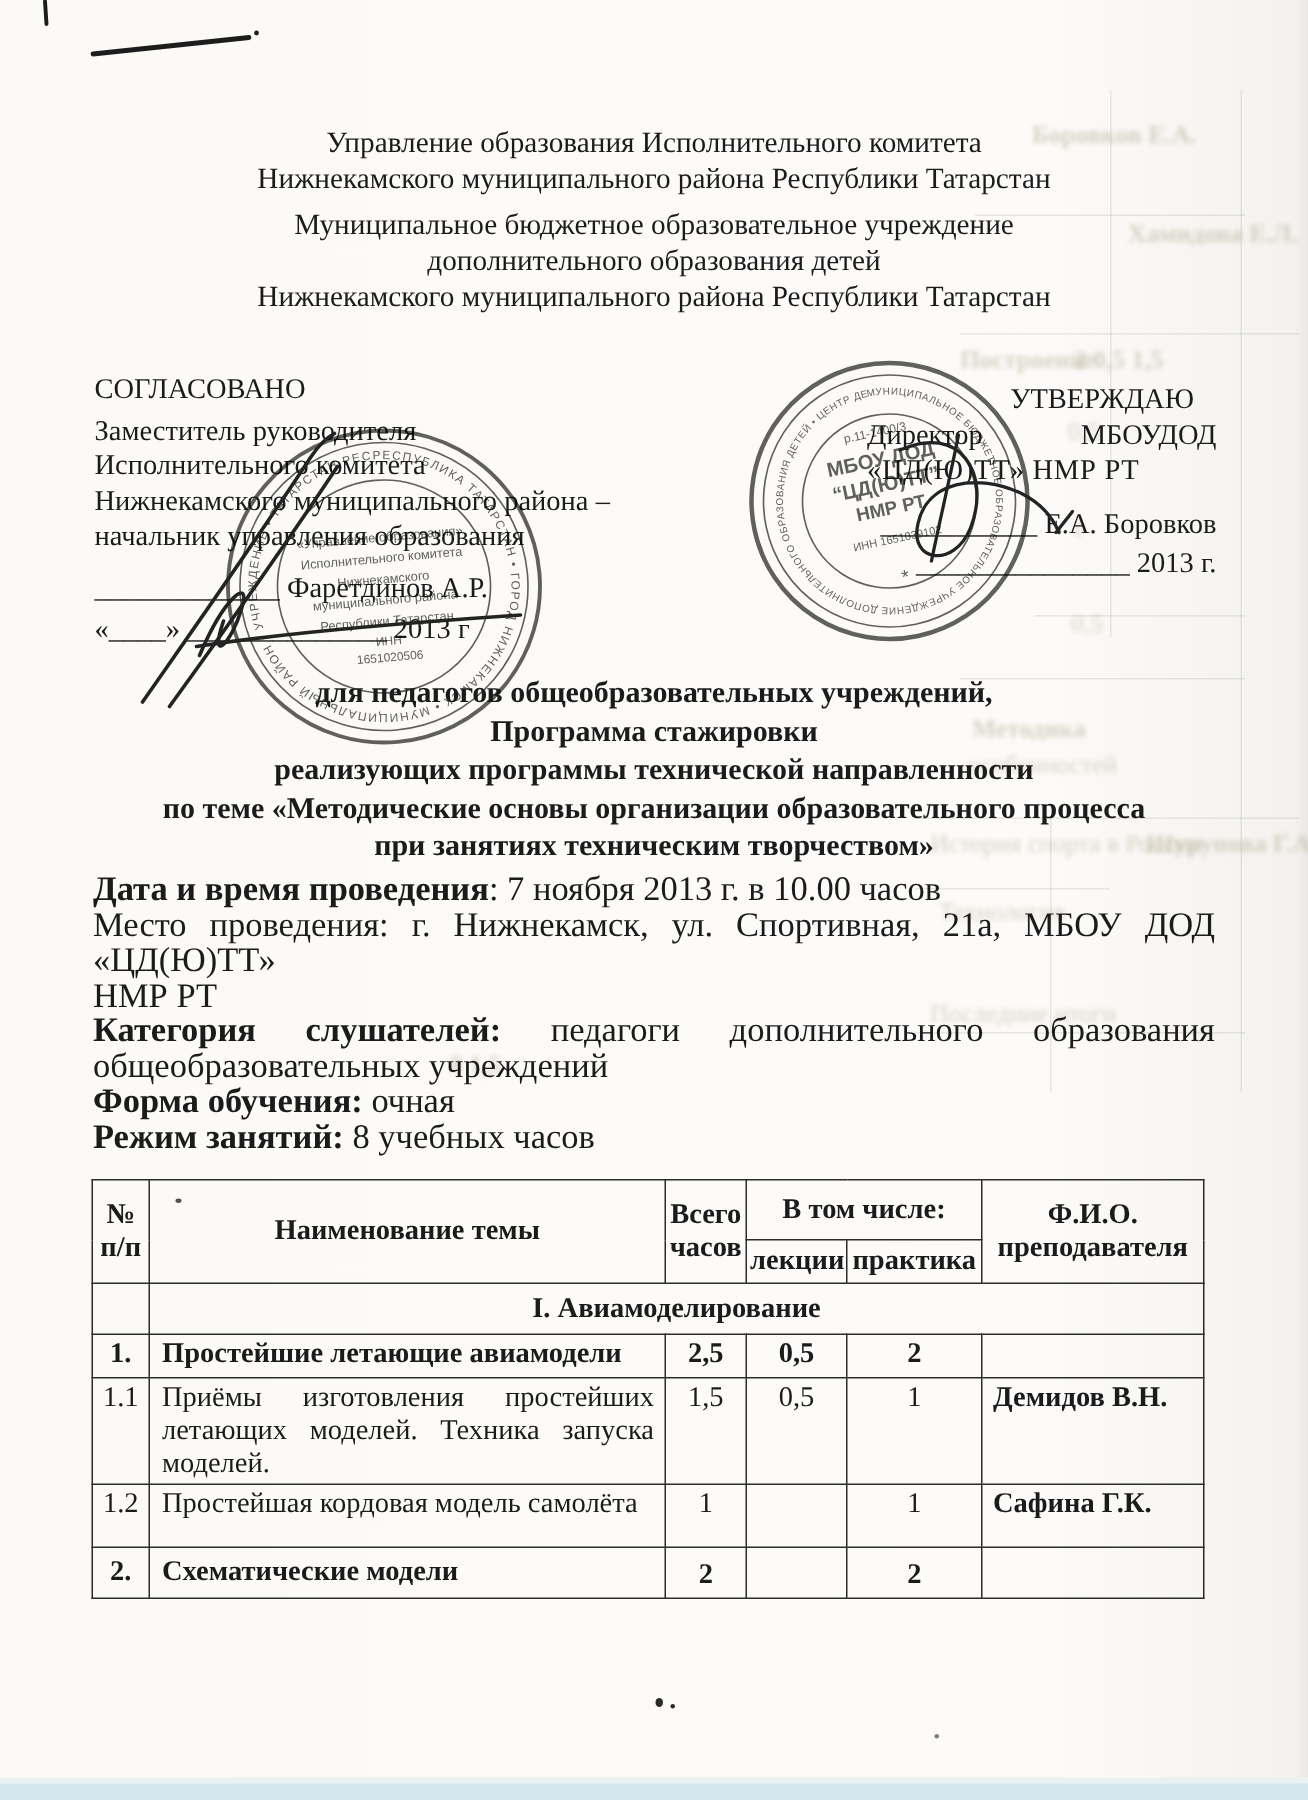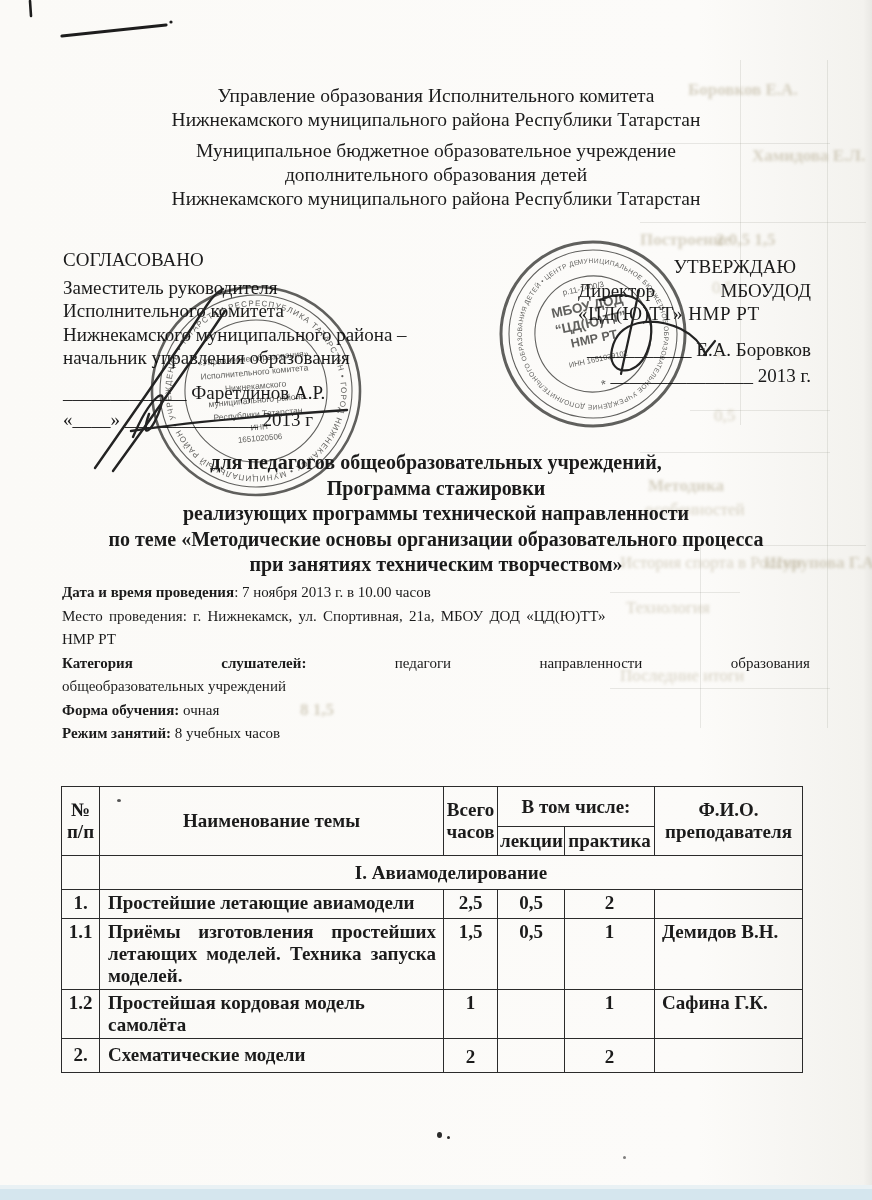--- a/index.html
+++ b/index.html
@@ -29,28 +29,28 @@
   .approved .l2{display:flex;justify-content:space-between;}
   .approved .l3{letter-spacing:.5px;}
   .approved .sig{text-align:right;margin-top:12px;}
   .approved .date{text-align:right;margin-top:3px;}
   
   .stamp{position:absolute;pointer-events:none;mix-blend-mode:multiply;opacity:.88;}
   .sigsvg{position:absolute;pointer-events:none;}
   
   .title{position:absolute;left:0;top:450px;width:872px;text-align:center;font-weight:bold;font-size:20px;line-height:25.5px;}
   
-  .details{position:absolute;left:62px;top:581px;width:748px;font-size:15px;line-height:23.5px;}
+  .details{position:absolute;left:62px;top:581px;width:748px;font-size:23px;line-height:23.5px;}
   .details p{margin:0;}
   .b{font-weight:bold;}
   .just{text-align:justify;word-spacing:2.5px;}
   .cat-line{display:flex;justify-content:space-between;}
   
   .progtable{position:absolute;left:61px;top:786px;border-collapse:collapse;table-layout:fixed;width:741px;font-size:19px;}
-  .progtable td,.progtable th{border:1.7px solid #2b2b2b;padding:2px 5px;vertical-align:top;overflow:hidden;font-weight:bold;}
+  .progtable td,.progtable th{border:1.7px solid #2b2b2b;padding:2px 5px;vertical-align:top;overflow:hidden;}
   .progtable th{font-weight:bold;text-align:center;vertical-align:middle;padding:1px 2px;}
   .pre{white-space:pre-line;}
   .cnum{text-align:center;}
   .section-row td{font-weight:bold;text-align:center;height:29px;vertical-align:middle;}
   .row-bold td{font-weight:bold;}
   .topic{padding-left:8px !important;padding-right:7px !important;}
   .fio{font-weight:bold;padding-left:7px !important;}
   .jtext{text-align:justify;}
 </style>
 </head>
@@ -194,21 +194,21 @@
   </div>
 
   <div class="details">
     <p><span class="b">Дата и время проведения</span><span>: 7 ноября 2013 г. в 10.00 часов</span></p>
     <p class="just">Место проведения: г. Нижнекамск, ул. Спортивная, 21а, МБОУ ДОД «ЦД(Ю)ТТ»</p>
     <p>НМР РТ</p>
     <p class="cat-line">
       <span class="b">Категория</span>
       <span class="b">слушателей:</span>
       <span>педагоги</span>
-      <span>направленности</span>
+      <span>дополнительного</span>
       <span>образования</span>
     </p>
     <p>общеобразовательных учреждений</p>
     <p><span class="b">Форма обучения:</span><span> очная</span></p>
     <p><span class="b">Режим занятий:</span><span> 8 учебных часов</span></p>
   </div>
 
   <table class="progtable">
     <colgroup>
       <col style="width:38px">

